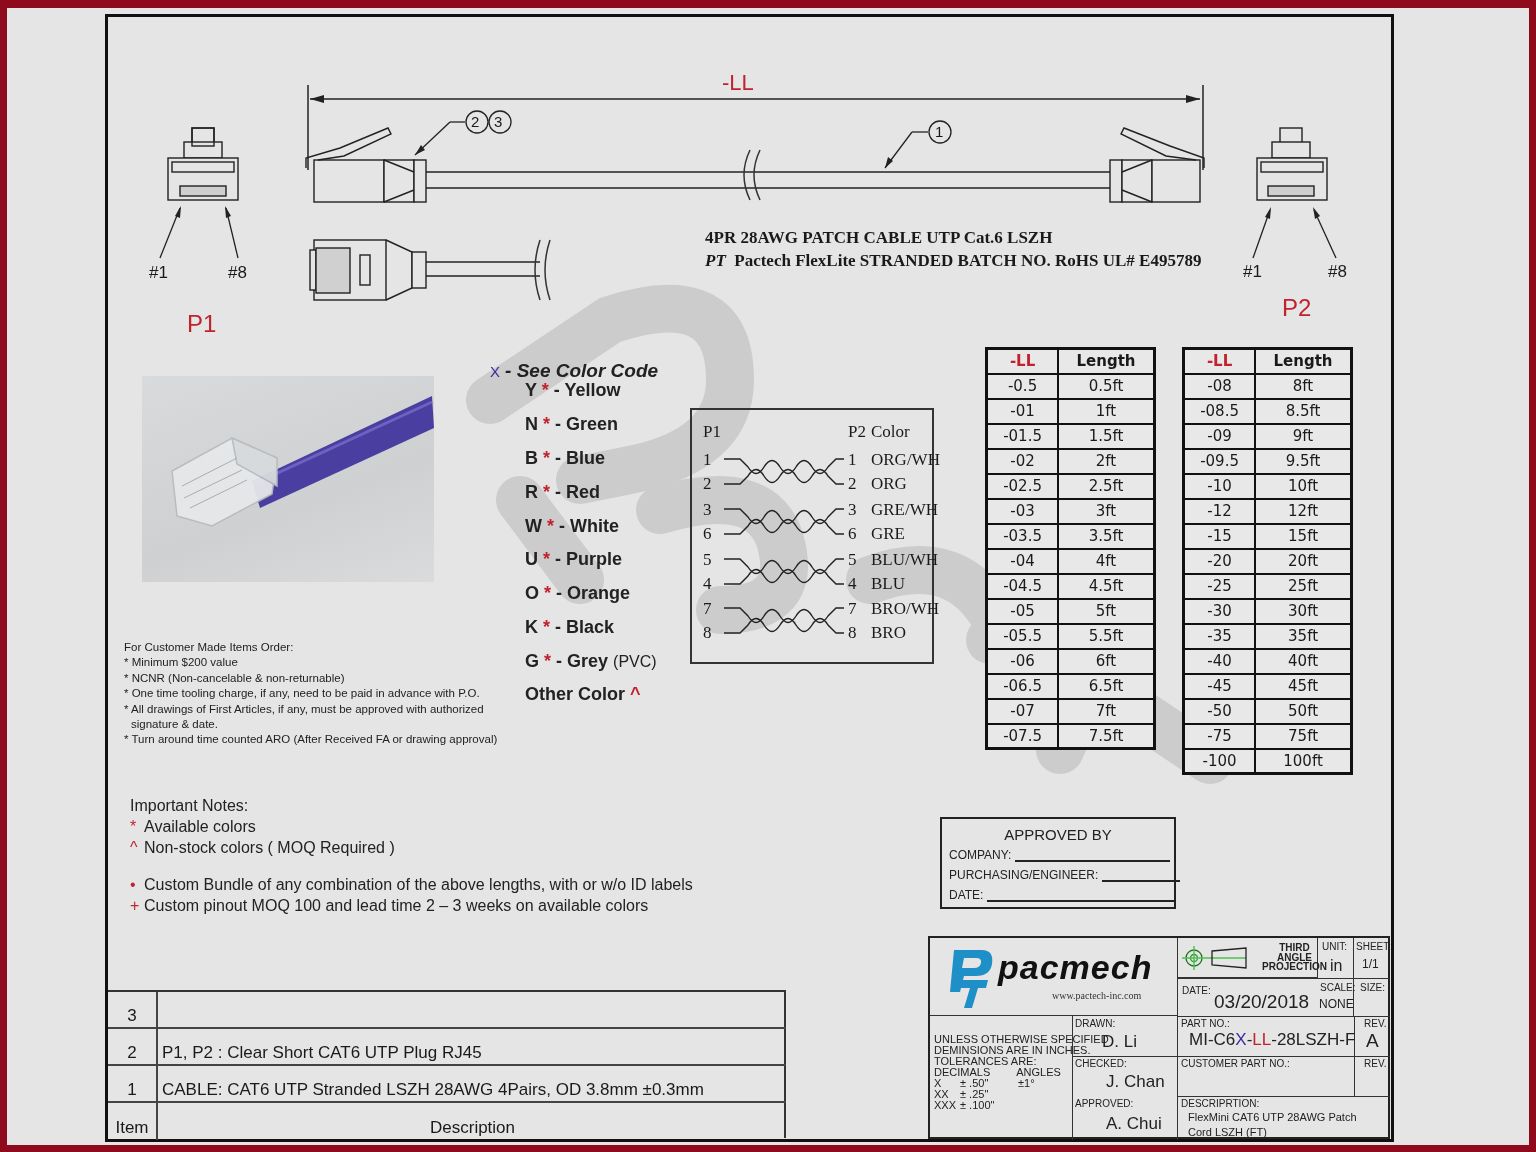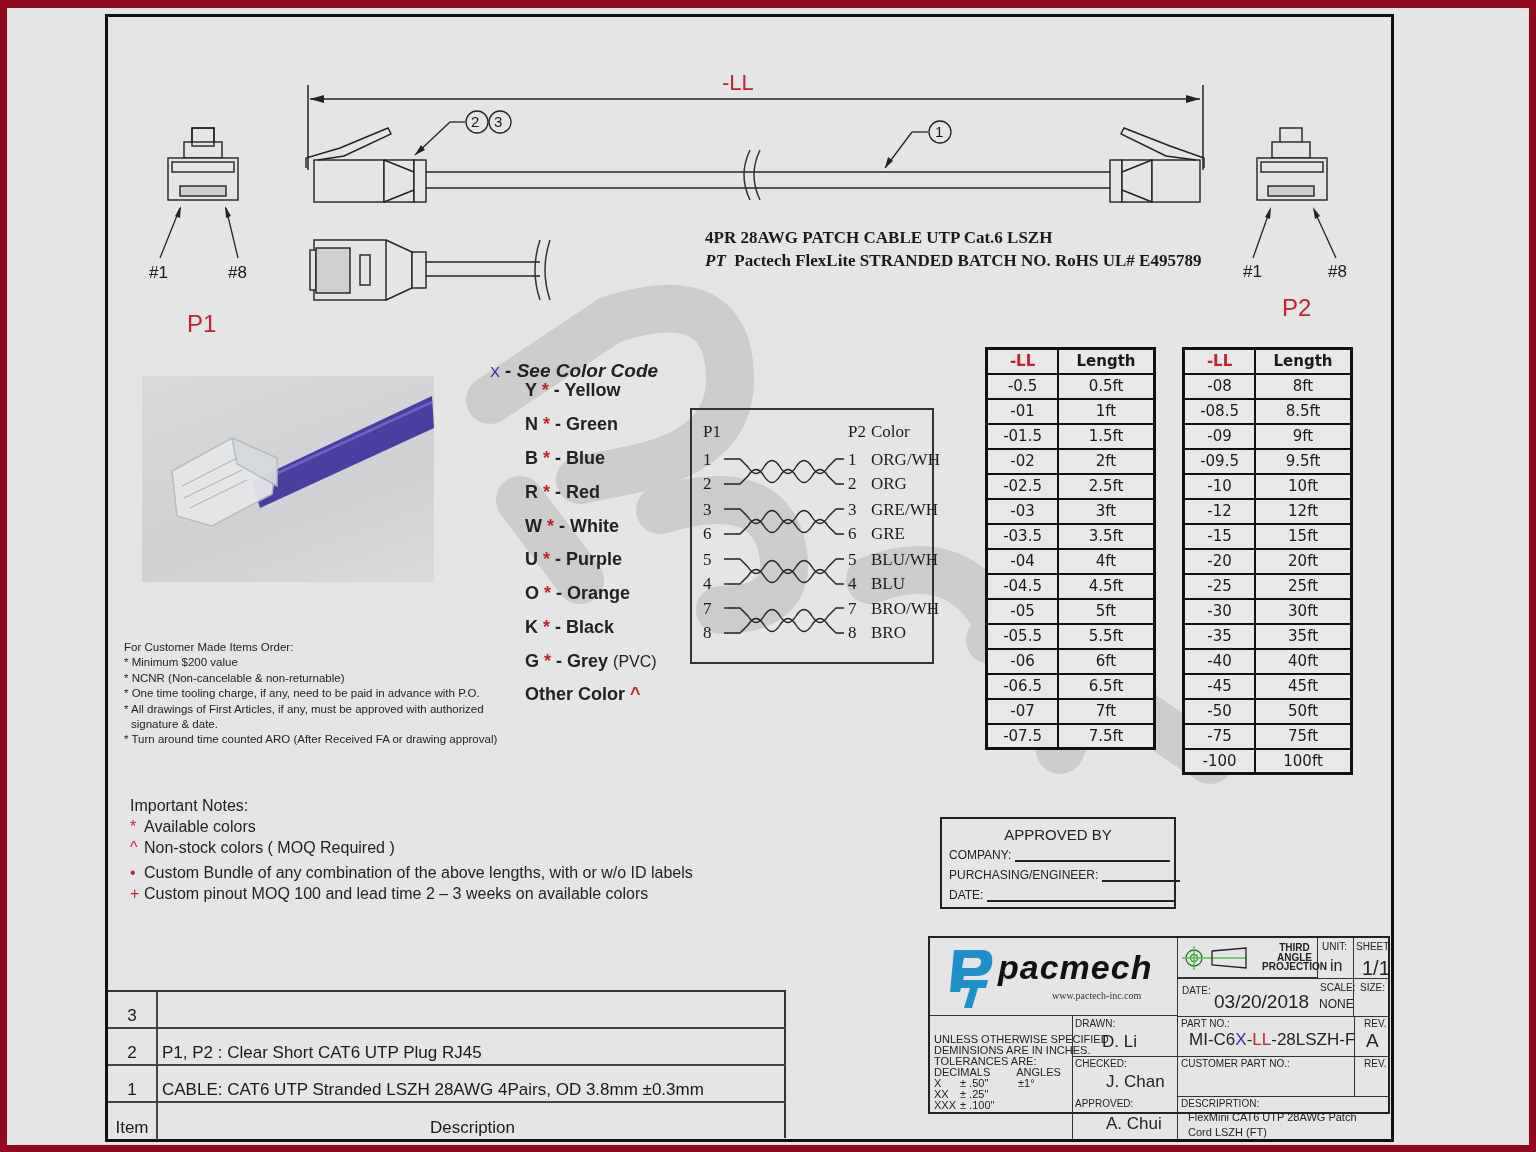--- a/index.html
+++ b/index.html
@@ -37,21 +37,21 @@
 .approved{left:940px;top:817px;width:236px;height:92px;border:2px solid #222;font-size:12px;color:#222}
 .approved .t{position:absolute;left:0;right:0;top:7px;text-align:center;font-size:15px}
 .approved .ln{position:absolute;left:7px;white-space:nowrap}
 .approved .line{display:inline-block;border-bottom:2px solid #222;vertical-align:bottom}
 
 .bom{left:108px;top:990px;width:678px;height:148px;border-top:2px solid #333;border-right:2px solid #333}
 .bom .r{position:absolute;left:0;width:678px;border-bottom:2px solid #444;font-size:17px}
 .bom .n{position:absolute;left:0;width:50px;text-align:center;border-right:2px solid #444;height:100%}
 .bom .d{position:absolute;left:54px;white-space:nowrap}
 
-.tb{left:928px;top:936px;width:462px;height:178px;border:2px solid #222;font-size:10px;color:#222}
+.tb{left:928px;top:936px;width:462px;height:203px;border:2px solid #222;font-size:10px;color:#222}
 .tb .c{position:absolute;border:1px solid #333}
 .tb .lbl{position:absolute;font-size:10px;color:#222;white-space:nowrap}
 .tb .val{position:absolute;font-size:17px;white-space:nowrap}
 </style>
 </head>
 <body>
 
 <div class="frame"></div>
 <div class="sheet"></div>
 
@@ -383,21 +383,21 @@
   <div>* One time tooling charge, if any, need to be paid in advance with P.O.</div>
   <div>* All drawings of First Articles, if any, must be approved with authorized</div>
   <div style="padding-left:7px">  signature &amp; date.</div>
   <div>* Turn around time counted ARO (After Received FA or drawing approval)</div>
 </div>
 
 <div class="abs imp">
   <div>Important Notes:</div>
   <div><span class="b">*</span><span>Available colors</span></div>
   <div><span class="b">^</span><span>Non-stock colors   ( MOQ  Required )</span></div>
-  <div style="margin-top:4px"><span class="b">•</span><span>Custom Bundle of any combination of the above lengths, with or w/o ID labels</span></div>
+  <div style="margin-top:16px"><span class="b">•</span><span>Custom Bundle of any combination of the above lengths, with or w/o ID labels</span></div>
   <div><span class="b">+</span><span>Custom pinout MOQ 100 and lead time 2 – 3 weeks on available colors</span></div>
 </div>
 
 <div class="abs approved">
   <div class="t">APPROVED  BY</div>
   <div class="ln" style="top:29px"><span>COMPANY:</span> <span class="line" style="width:155px"></span></div>
   <div class="ln" style="top:49px"><span>PURCHASING/ENGINEER:</span> <span class="line" style="width:78px"></span></div>
   <div class="ln" style="top:69px"><span>DATE:</span> <span class="line" style="width:188px"></span></div>
 </div>
 
@@ -447,21 +447,21 @@
     <path d="M30 7 L64 4 L64 24 L30 21 Z" fill="none" stroke="#222" stroke-width="1.3"></path>
   </svg>
   <div class="abs" style="left:332px;top:5px;font-size:10px;font-weight:bold;text-align:center;line-height:9.5px">
     <div>THIRD</div>
       <div>ANGLE</div>
       <div>PROJECTION</div>
   </div>
   <div class="lbl" style="left:392px;top:3px">UNIT:</div>
   <div class="val" style="left:400px;top:19px;font-size:16px">in</div>
   <div class="lbl" style="left:426px;top:3px">SHEET:</div>
-  <div class="val" style="left:432px;top:19px;font-size:20px">1/1</div>
+  <div class="val" style="left:432px;top:19px;font-size:12px">1/1</div>
   <div class="lbl" style="left:252px;top:47px">DATE:</div>
   <div class="val" style="left:284px;top:53px;font-size:19px">03/20/2018</div>
   <div class="lbl" style="left:390px;top:44px">SCALE:</div>
   <div class="lbl" style="left:389px;top:59px;font-size:12px">NONE</div>
   <div class="lbl" style="left:430px;top:44px">SIZE:</div>
 
   <div class="abs" style="left:4px;top:96px;font-size:11px;line-height:11px">
     <div>UNLESS OTHERWISE SPECIFIED</div>
     <div>DEMINSIONS ARE IN INCHES.</div>
     <div>TOLERANCES ARE:</div>

